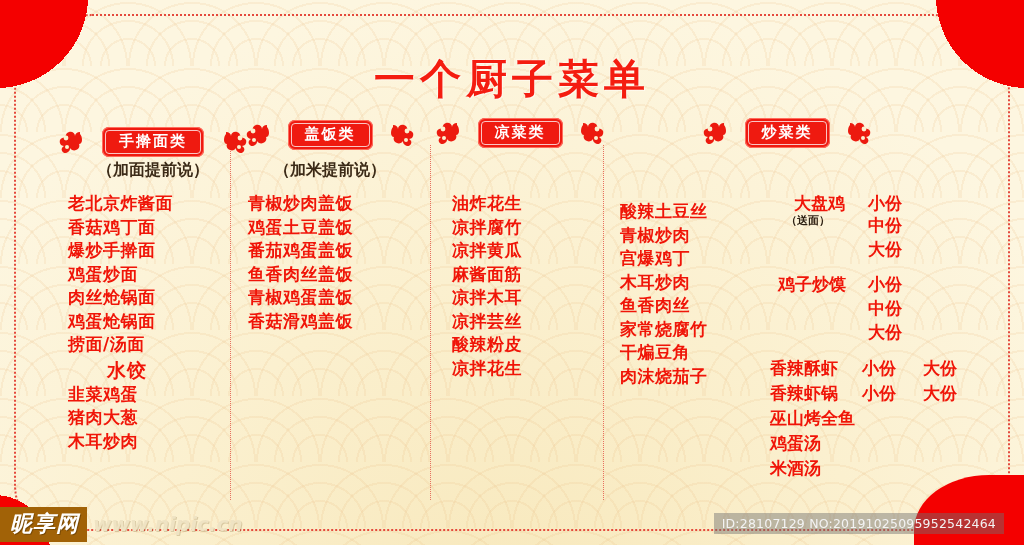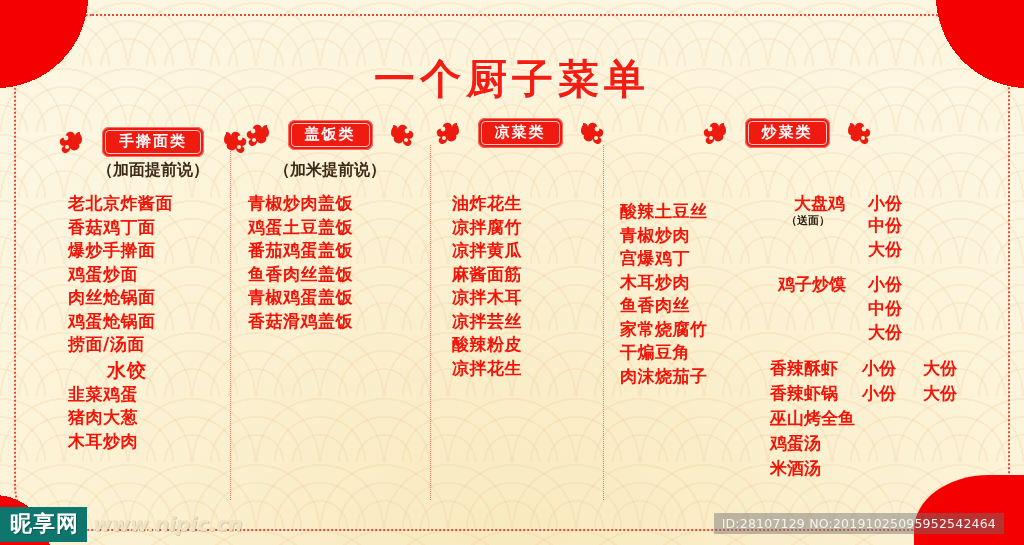--- a/index.html
+++ b/index.html
@@ -145,22 +145,22 @@
   .portion{
     color:#f01508; font-size:17px; font-weight:bold; white-space:nowrap;
   }
 
   
   #wm-left{
     position:absolute; left:0; bottom:0; width:300px; height:42px;
     display:flex; align-items:center;
   }
   #wm-logo{
-    background:#0f766e; color:#fff;
-    font-size:22px; font-weight:bold; 
+    background:#a16207; color:#fff;
+    font-size:22px; font-weight:bold; font-style:italic;
     padding:2px 8px 3px 10px;
     letter-spacing:1px;
     text-shadow:1px 1px 0 rgba(0,0,0,.25);
   }
   #wm-url{
     color:#efe3c3; font-size:20px; font-style:italic; font-weight:bold;
     margin-left:6px;
     text-shadow:1px 1px 0 rgba(120,90,40,.25);
   }
   #wm-id{

